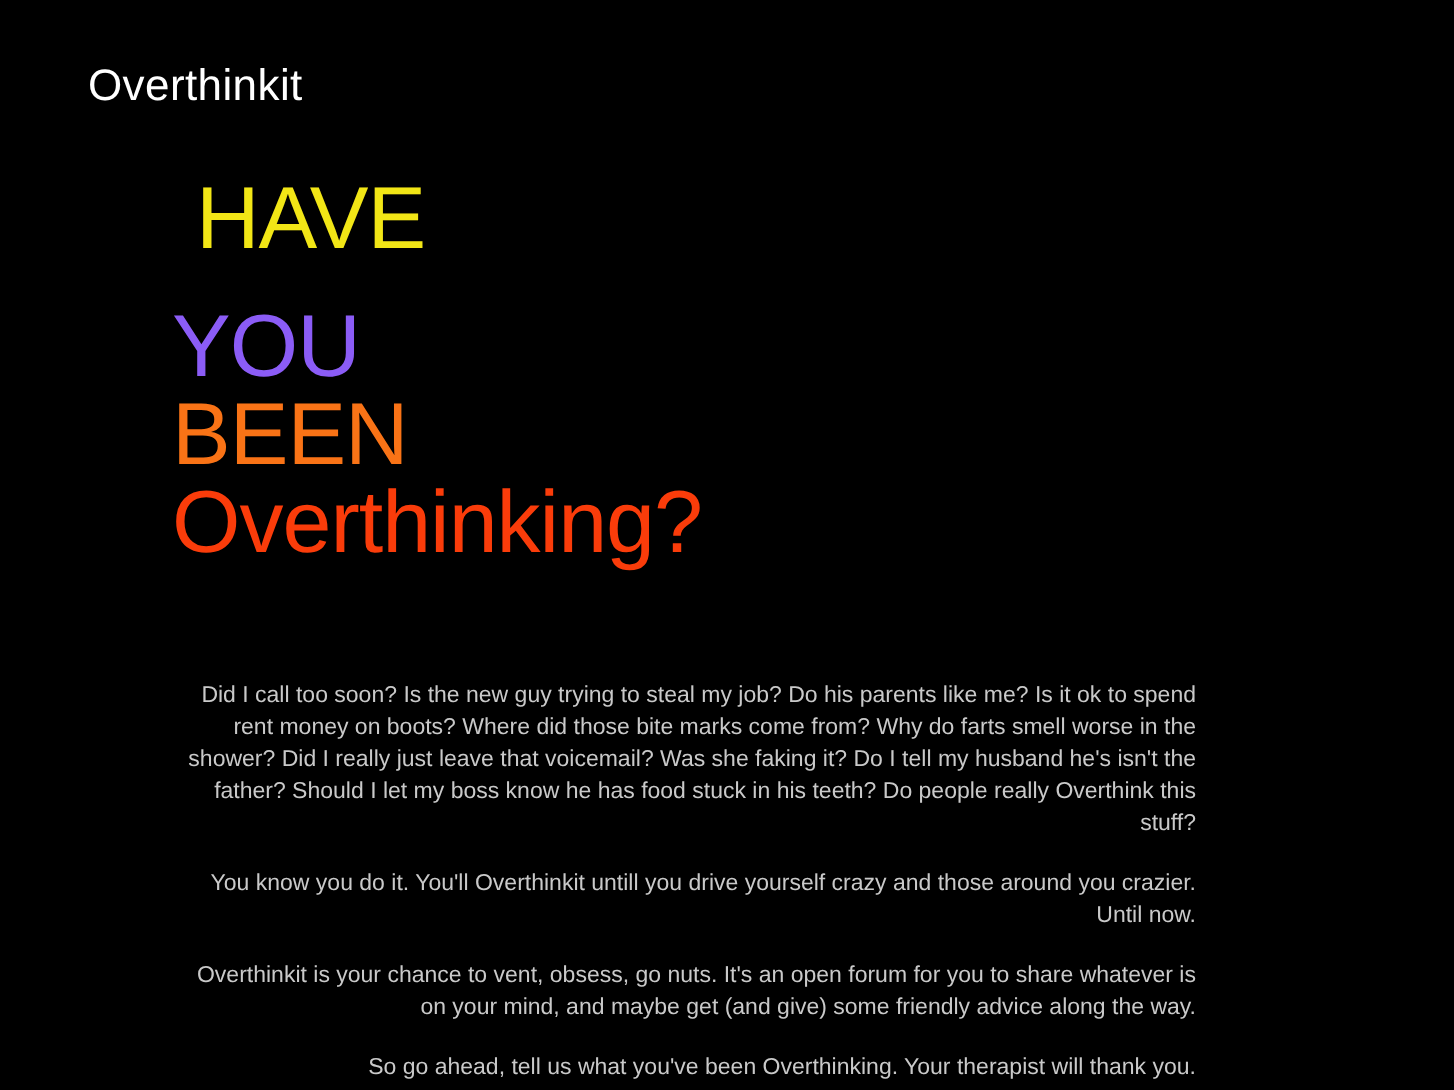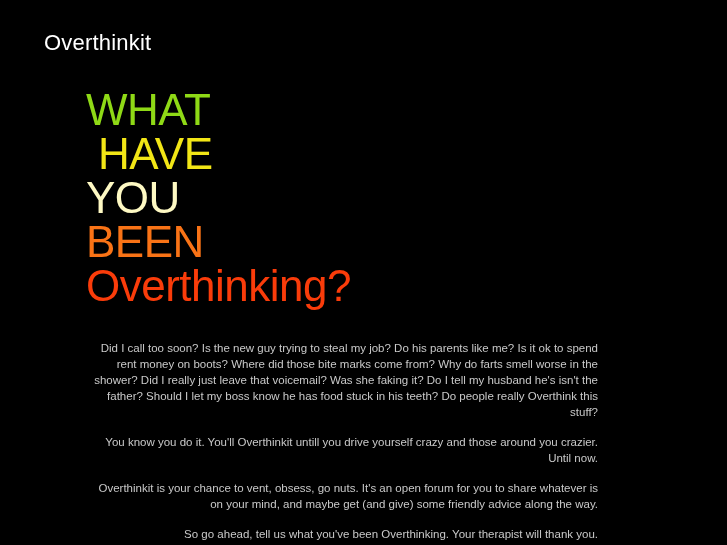--- a/index.html
+++ b/index.html
@@ -45,21 +45,21 @@
   .hero-line {
     font-size: 44px;
     font-weight: 300;
     line-height: 44px;
     letter-spacing: -0.5px;
     white-space: nowrap;
     margin: 0;
   }
   .hero-line.l1 { color: #8fd916; }
   .hero-line.l2 { color: #f2e616; margin-left: 12px; }
-  .hero-line.l3 { color: #fef9c3; }
+  .hero-line.l3 { color: #8b5cf6; margin-top: 20px; }
   .hero-line.l4 { color: #f97316; }
   .hero-line.l5 { color: #fa3c0a; }
 
   
   .body-copy {
     position: absolute;
     left: 86px;
     top: 340px;
     width: 512px;
   }
@@ -77,21 +77,20 @@
 </head>
 <body>
 
 <div class="page">
 
   <header class="site-header">
     <div class="site-title">Overthinkit</div>
   </header>
 
   <section class="hero">
-    <div class="hero-line l1">WHAT</div>
     <div class="hero-line l2">HAVE</div>
     <div class="hero-line l3">YOU</div>
     <div class="hero-line l4">BEEN</div>
     <div class="hero-line l5">Overthinking?</div>
   </section>
 
   <section class="body-copy">
     <p class="paragraph">Did I call too soon?  Is the new guy trying to steal my job?  Do his parents like me?  Is it ok to spend rent money on boots?  Where did those bite marks come from?  Why do farts smell worse in the shower?  Did I really just leave that voicemail?  Was she faking it?  Do I tell my husband he's isn't the father?  Should I let my boss know he has food stuck in his teeth?  Do people really Overthink this stuff?</p>
     <p class="paragraph">You know you do it.  You'll Overthinkit untill you drive yourself crazy and those around you crazier.  Until now.</p>
     <p class="paragraph">Overthinkit is your chance to vent, obsess, go nuts.  It's an open forum for you to share whatever is on your mind, and maybe get (and give) some friendly advice along the way.</p>

